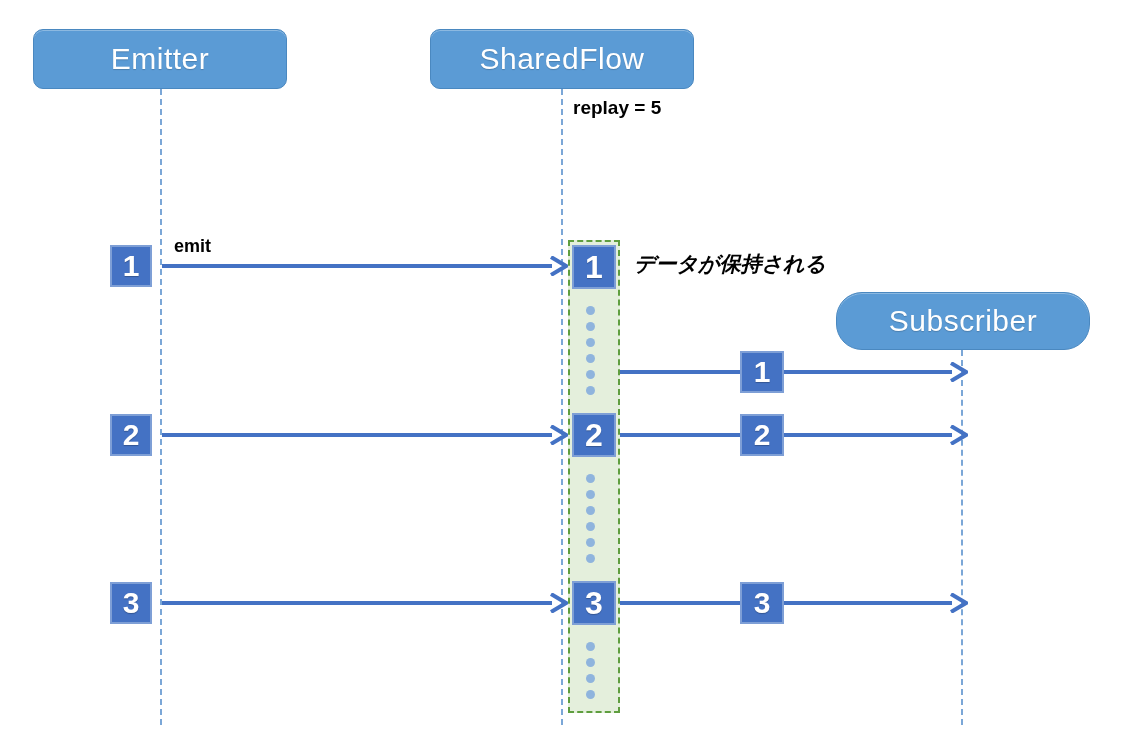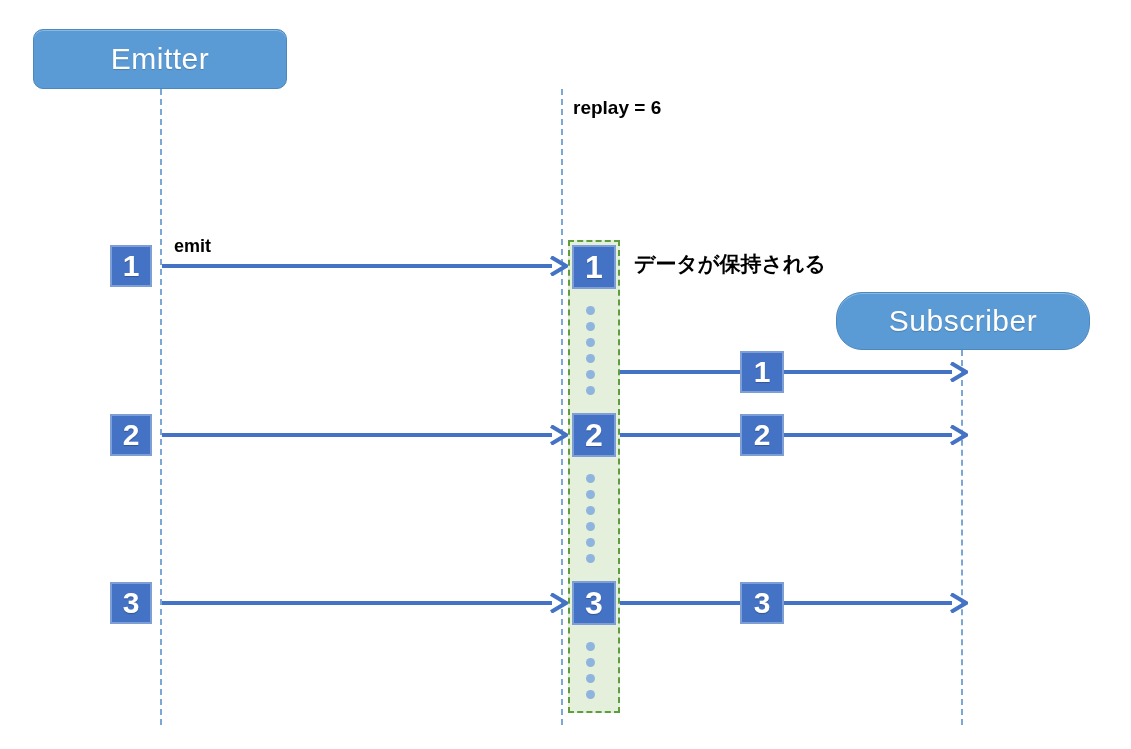--- a/index.html
+++ b/index.html
@@ -91,20 +91,21 @@
     color: #000000;
     font-weight: bold;
     white-space: nowrap;
   }
   .anno-jp {
     position: absolute;
     color: #000000;
     font-weight: bold;
     white-space: nowrap;
     font-family: "DejaVu Sans", "Liberation Sans", sans-serif;
+    font-style: italic;
   }
 </style>
 </head>
 <body>
 
 <div id="canvas">
 
   <div class="buffer" id="buffer-region" style="left: 568px; top: 240px; width: 52px; height: 473px;"></div>
   <div id="buffer-dots">
       <div class="buffer-dot" style="left: 586px; top: 306px;"></div>
@@ -167,37 +168,40 @@
         <svg width="18" height="20" viewBox="0 0 18 20">
           <path d="M1 1 L16 10 L1 19" fill="none" stroke="#4472C4" stroke-width="4" stroke-linecap="butt" stroke-linejoin="miter"></path>
         </svg>
       </div>
     </div>
 
   <div class="participant" id="p-emitter" style="left: 33px; top: 29px; width: 254px; height: 60px; font-size: 30px;">
       <span>Emitter</span>
     </div>
 
+  <div class="participant" id="p-sharedflow" style="left: 430px; top: 29px; width: 264px; height: 60px; font-size: 30px;">
+      <span>SharedFlow</span>
+    </div>
 
   <div class="participant" id="p-subscriber" style="left: 836px; top: 292px; width: 254px; height: 58px; font-size: 30px; border-radius: 26px;">
       <span>Subscriber</span>
     </div>
 
   <div id="msgboxes">
       <div class="msgbox" style="left: 110px; top: 245px; width: 42px; height: 42px; font-size: 30px;">1</div>
       <div class="msgbox" style="left: 740px; top: 351px; width: 44px; height: 42px; font-size: 30px;">1</div>
       <div class="msgbox" style="left: 110px; top: 414px; width: 42px; height: 42px; font-size: 30px;">2</div>
       <div class="msgbox" style="left: 740px; top: 414px; width: 44px; height: 42px; font-size: 30px;">2</div>
       <div class="msgbox" style="left: 110px; top: 582px; width: 42px; height: 42px; font-size: 30px;">3</div>
       <div class="msgbox" style="left: 740px; top: 582px; width: 44px; height: 42px; font-size: 30px;">3</div>
     </div>
 
   <div id="bufitems">
       <div class="msgbox" style="left: 572px; top: 245px; width: 44px; height: 44px; font-size: 32px;">1</div>
       <div class="msgbox" style="left: 572px; top: 413px; width: 44px; height: 44px; font-size: 32px;">2</div>
       <div class="msgbox" style="left: 572px; top: 581px; width: 44px; height: 44px; font-size: 32px;">3</div>
     </div>
 
-  <div class="anno" id="anno-replay" style="left: 573px; top: 97px; font-size: 19px;">replay = 6</div>
+  <div class="anno" id="anno-replay" style="left: 573px; top: 97px; font-size: 19px;">replay = 5</div>
   <div class="anno" id="anno-emit" style="left: 174px; top: 236px; font-size: 18px;">emit</div>
   <div class="anno-jp" id="anno-retained" style="left: 634px; top: 250px; font-size: 21px;">データが保持される</div>
 
 </div>
 
 </body></html>

